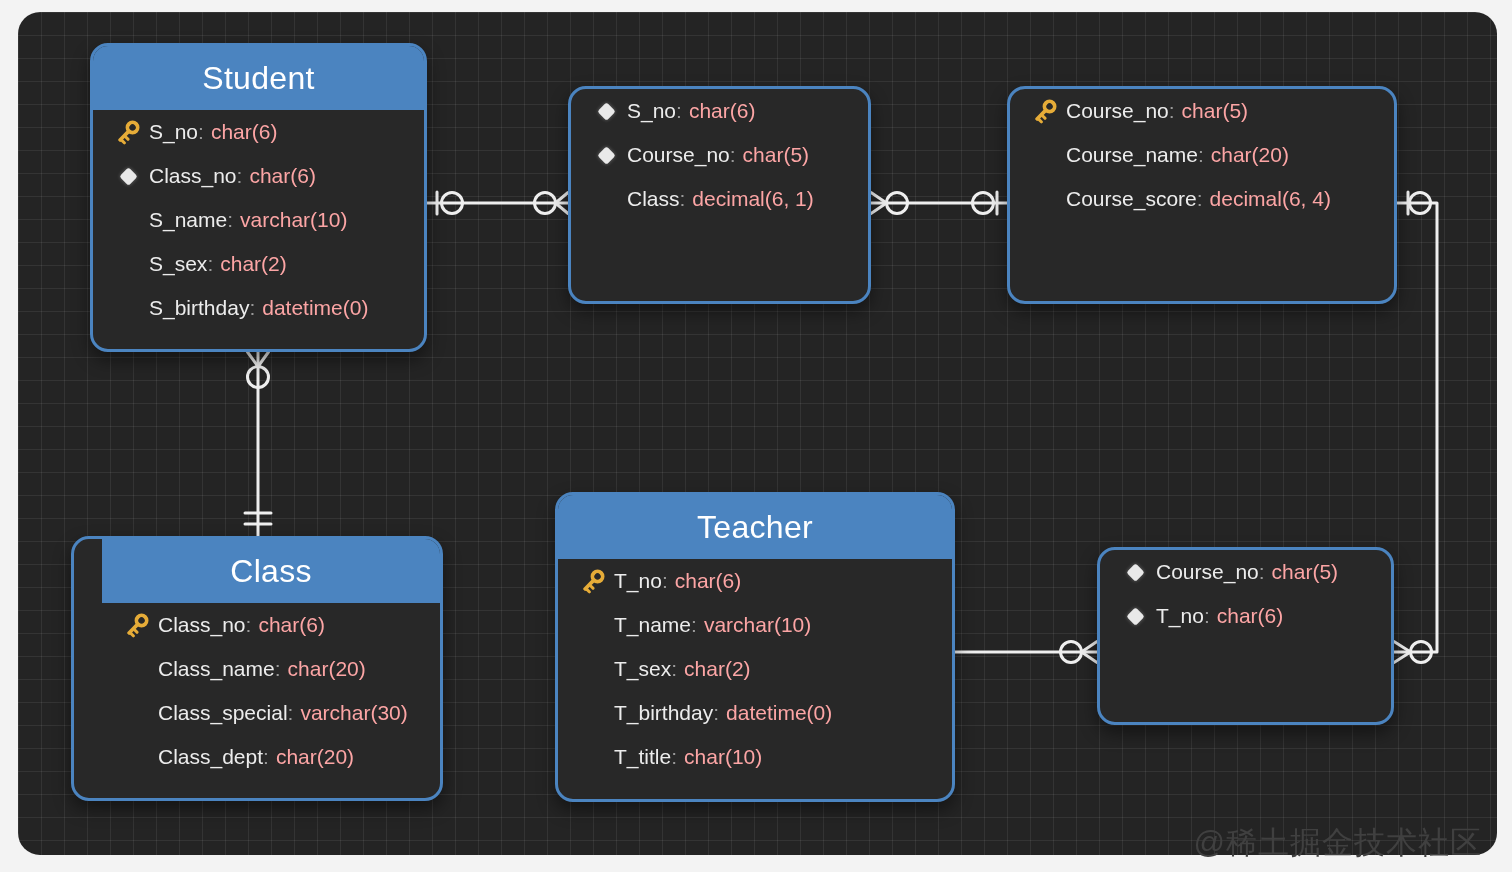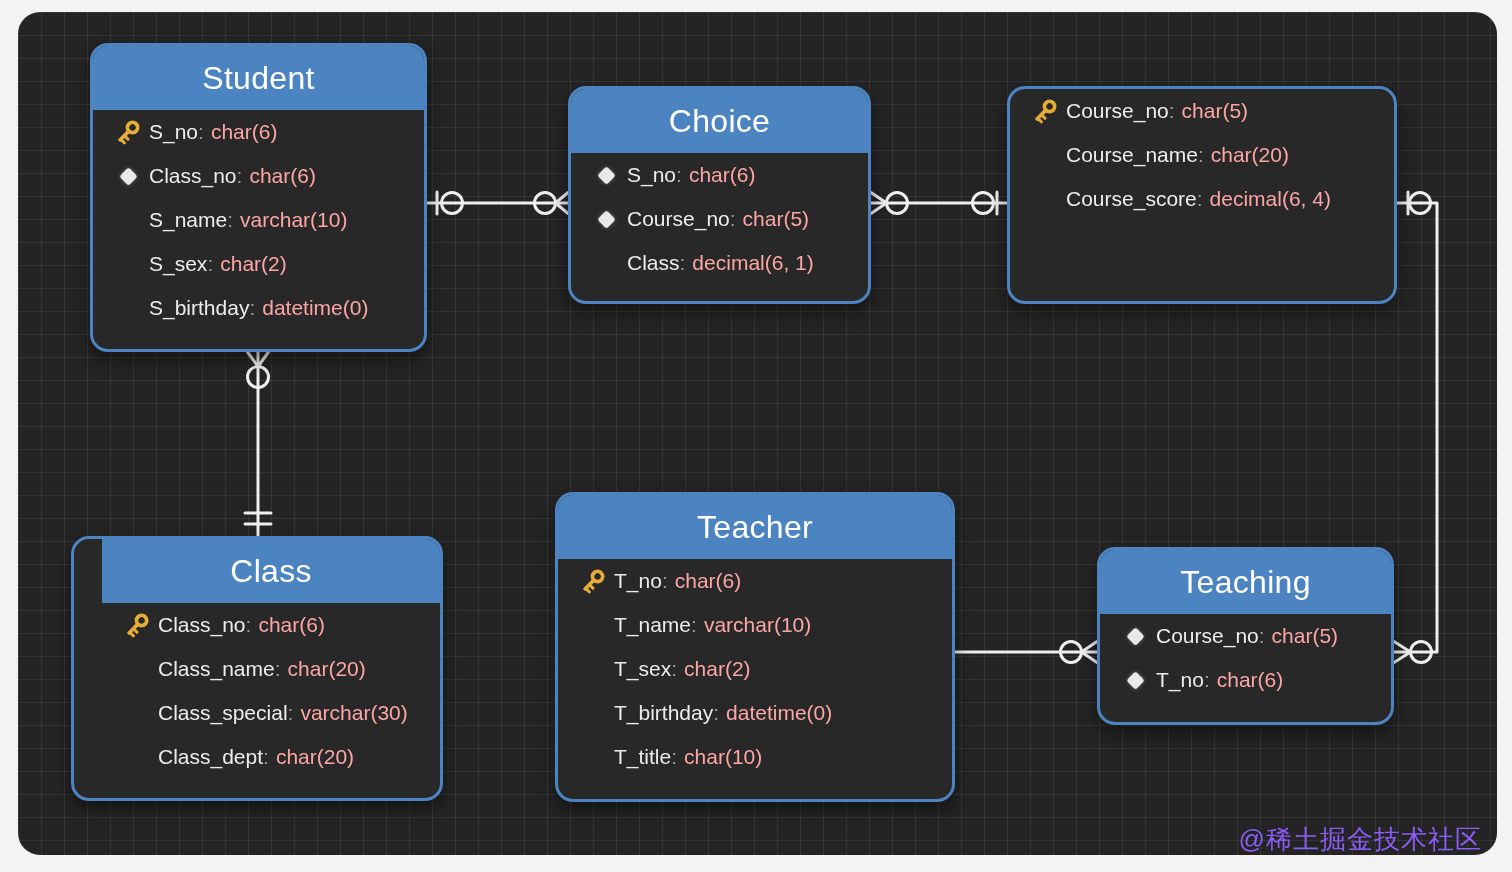--- a/index.html
+++ b/index.html
@@ -46,21 +46,21 @@
   .icon-slot{width:42px;flex:0 0 42px;display:flex;align-items:center;justify-content:center;}
   .fname{color:#ececec;font-weight:500;}
   .colon{color:#9a9a9a;font-weight:500;margin-right:7px;}
   .ftype{color:#fca5a5;}
   .diamond{
     width:13px;height:13px;background:#e9e9e9;border-radius:2.5px;
     transform:rotate(45deg);box-shadow:0 0 4px rgba(255,255,255,0.35);
   }
   .watermark{
     position:absolute;right:30px;top:822px;
-    color:#8b5cf6;font-size:26px;letter-spacing:1px;
+    color:#404040;font-size:31px;letter-spacing:1px;
   }
 </style>
 </head>
 <body>
 
 <div class="page">
   <div class="canvas"></div>
 
   <svg class="wires" viewBox="0 0 1512 872">
     <g>
@@ -143,23 +143,20 @@
       <div class="field-row">
         <span class="icon-slot"></span>
         <span class="fname">S_birthday</span>
           <span class="colon">:</span>
           <span class="ftype">datetime(0)</span>
       </div>
     </div>
   </div>
 
   <div class="entity" style="left:568px;top:86px;width:303px;height:218px;">
-    <div class="entity-header">
-      <span>Choice</span>
-    </div>
     <div class="entity-body">
       <div class="field-row">
         <span class="icon-slot">
             <span class="diamond"></span>
           </span>
         <span class="fname">S_no</span>
           <span class="colon">:</span>
           <span class="ftype">char(6)</span>
       </div>
       <div class="field-row">
@@ -293,23 +290,20 @@
       <div class="field-row">
         <span class="icon-slot"></span>
         <span class="fname">T_title</span>
           <span class="colon">:</span>
           <span class="ftype">char(10)</span>
       </div>
     </div>
   </div>
 
   <div class="entity" style="left:1097px;top:547px;width:297px;height:178px;">
-    <div class="entity-header">
-      <span>Teaching</span>
-    </div>
     <div class="entity-body">
       <div class="field-row">
         <span class="icon-slot">
             <span class="diamond"></span>
           </span>
         <span class="fname">Course_no</span>
           <span class="colon">:</span>
           <span class="ftype">char(5)</span>
       </div>
       <div class="field-row">

